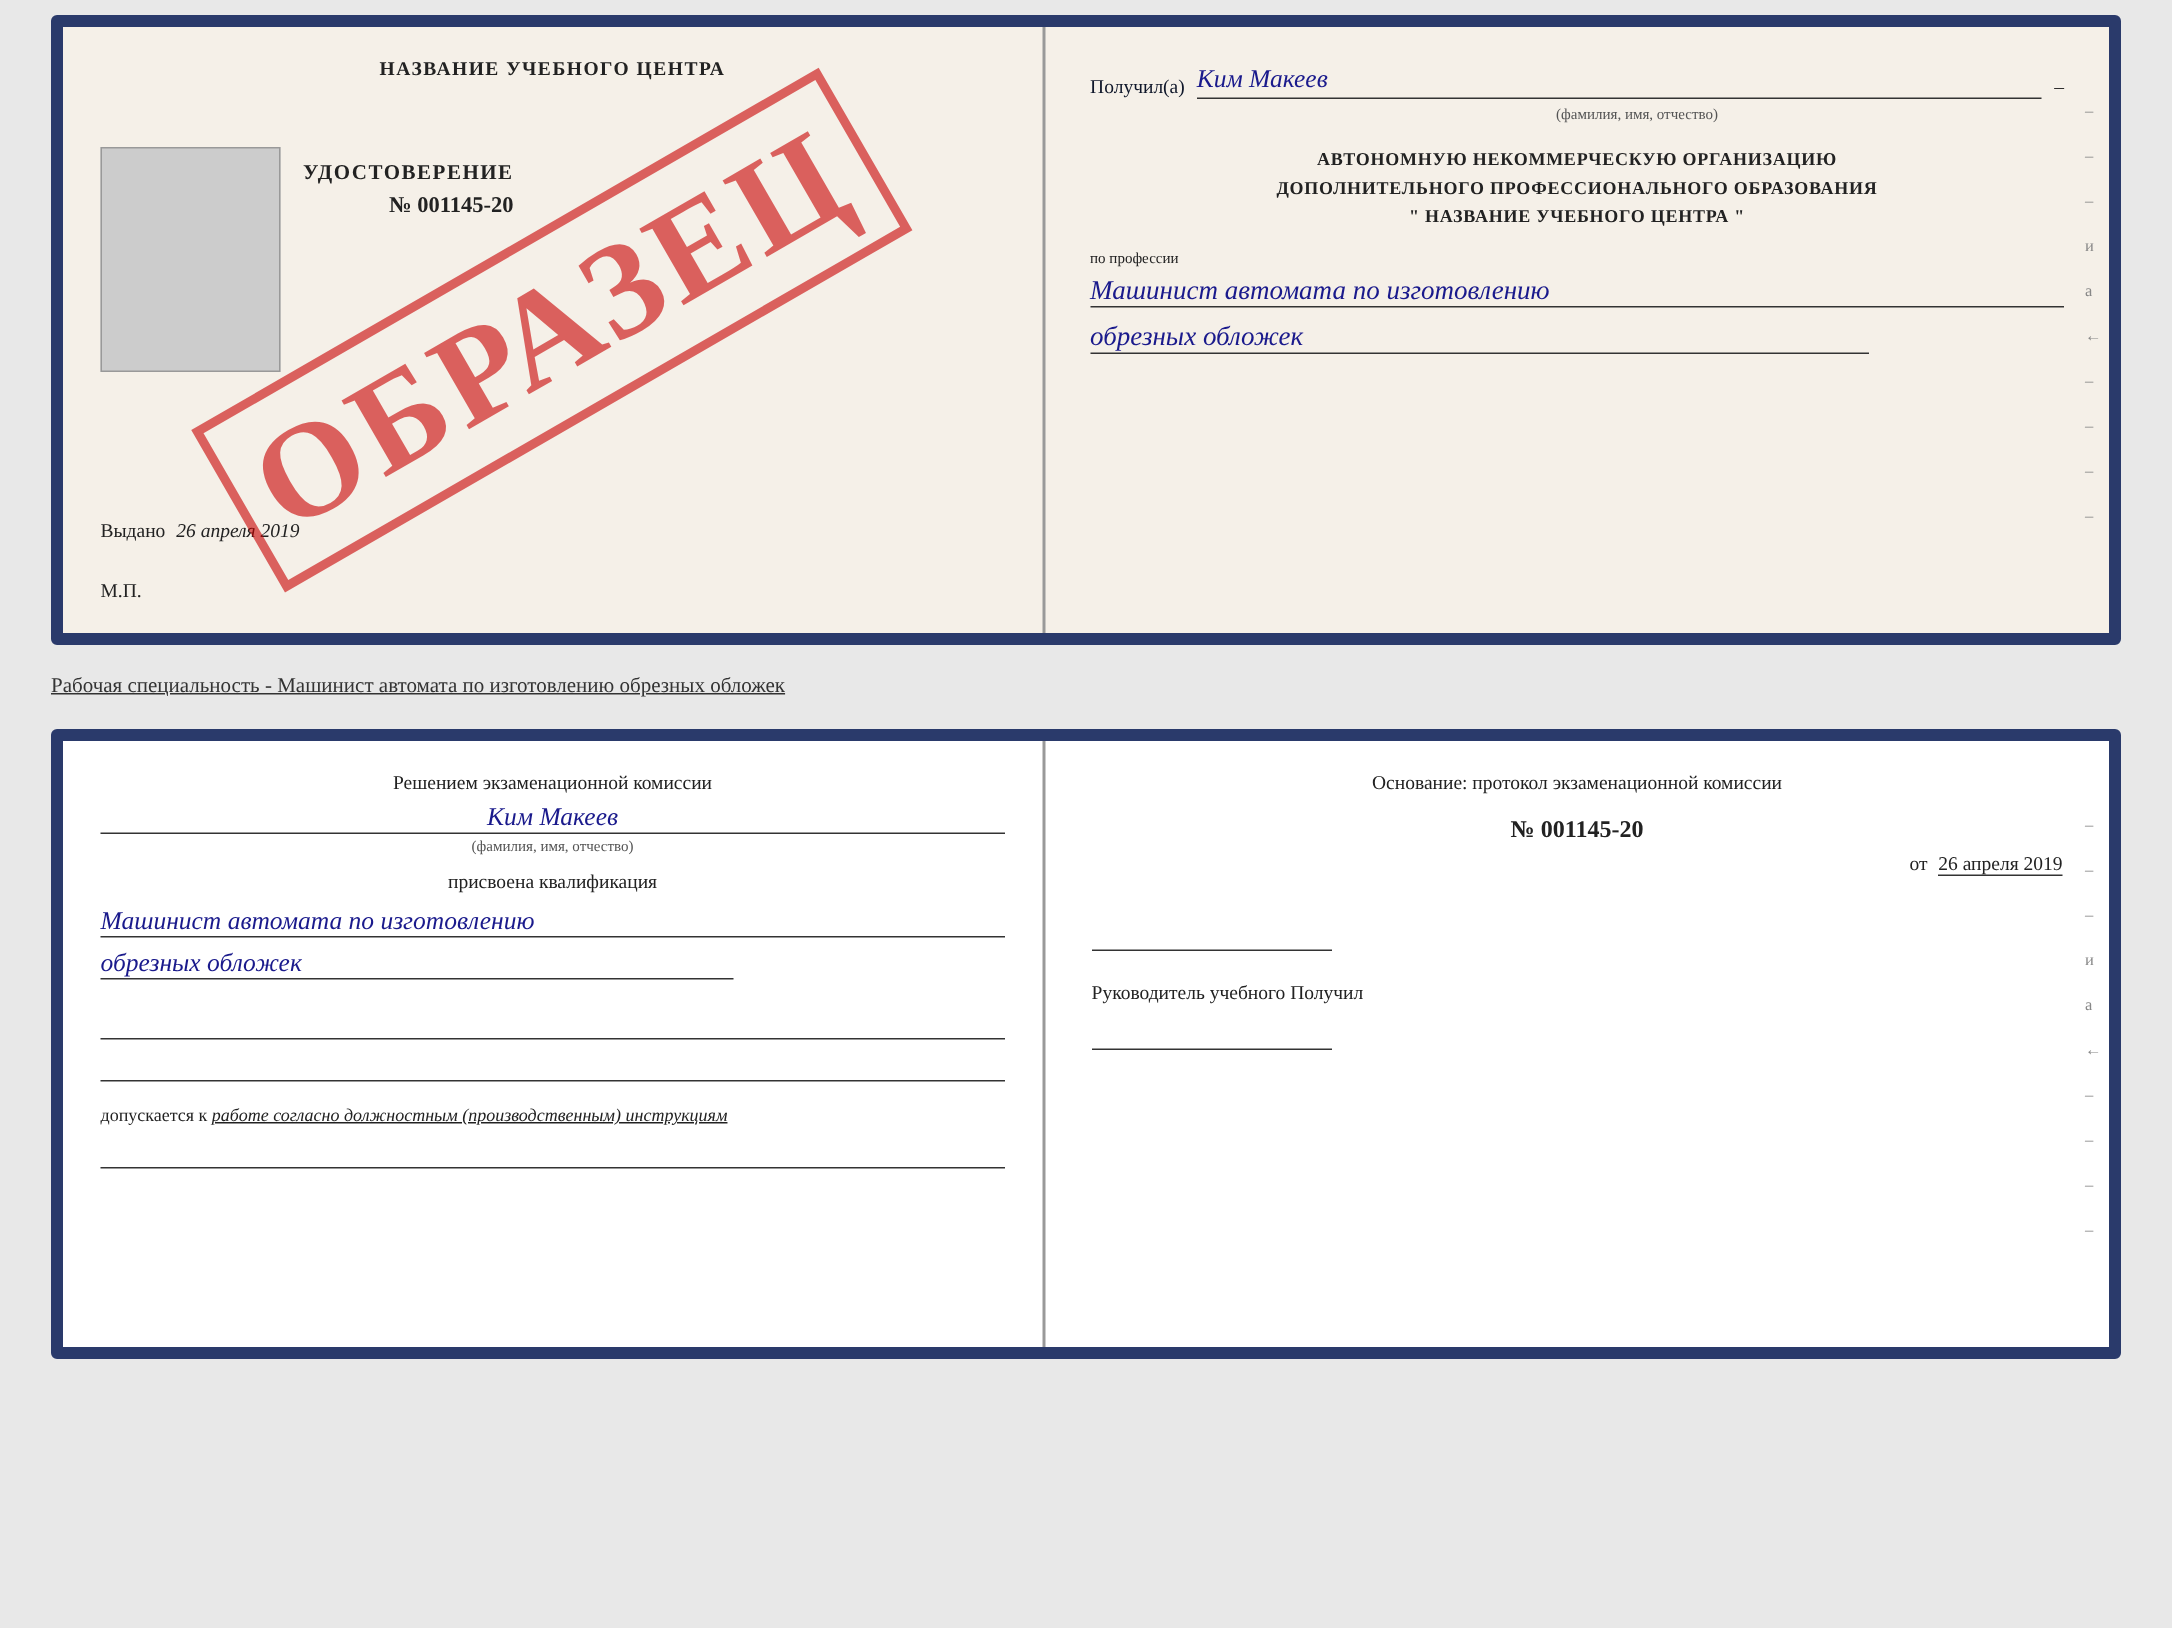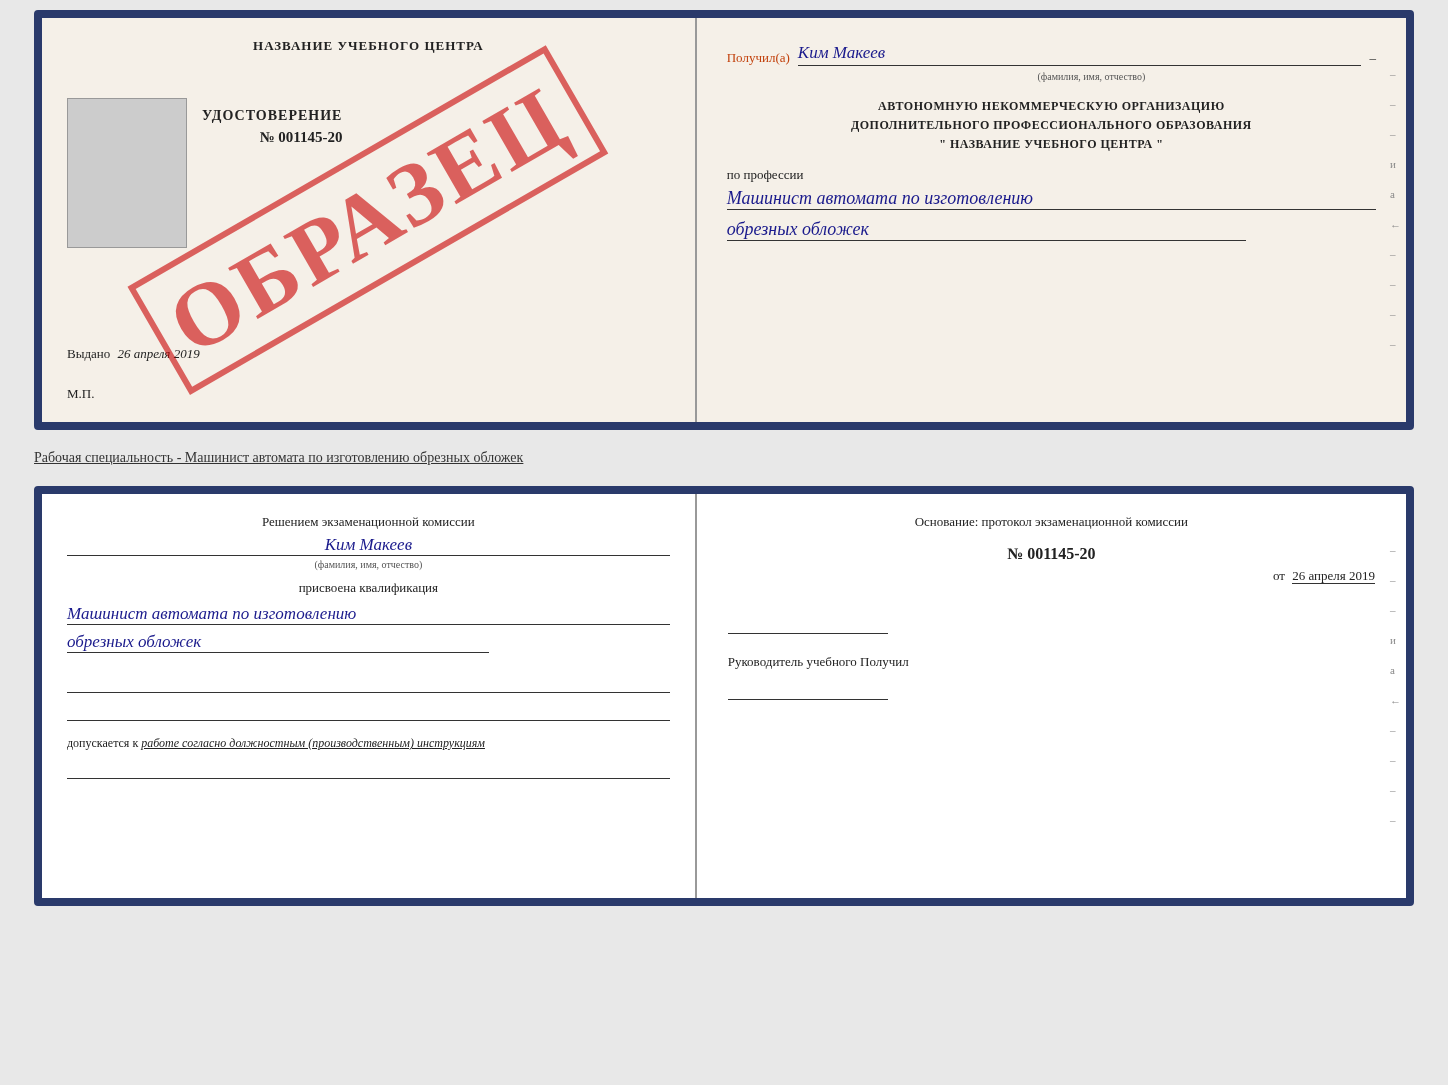--- a/index.html
+++ b/index.html
@@ -124,21 +124,21 @@
     .poluchil-line {
       display: flex;
       align-items: flex-end;
       gap: 8px;
       margin-bottom: 5px;
       margin-top: 5px;
     }
 
     .poluchil-label {
       font-size: 13px;
-      color: #c2410c;
+      color: #0f172a;
       white-space: nowrap;
     }
 
     .poluchil-name {
       font-family: 'Palatino Linotype', Georgia, serif;
       font-style: italic;
       font-size: 17px;
       color: #1a1a8c;
       border-bottom: 1px solid #333;
       flex: 1;
@@ -182,21 +182,21 @@
       text-align: center;
       font-size: 12px;
       font-weight: bold;
       letter-spacing: 0.5px;
       line-height: 1.6;
       color: #222;
       margin-bottom: 12px;
     }
 
     .po-professii-label {
-      font-size: 13px;
+      font-size: 10px;
       color: #222;
       margin-bottom: 5px;
     }
 
     .professiya-line {
       font-family: 'Palatino Linotype', Georgia, serif;
       font-style: italic;
       font-size: 18px;
       color: #1a1a8c;
       border-bottom: 1px solid #333;

